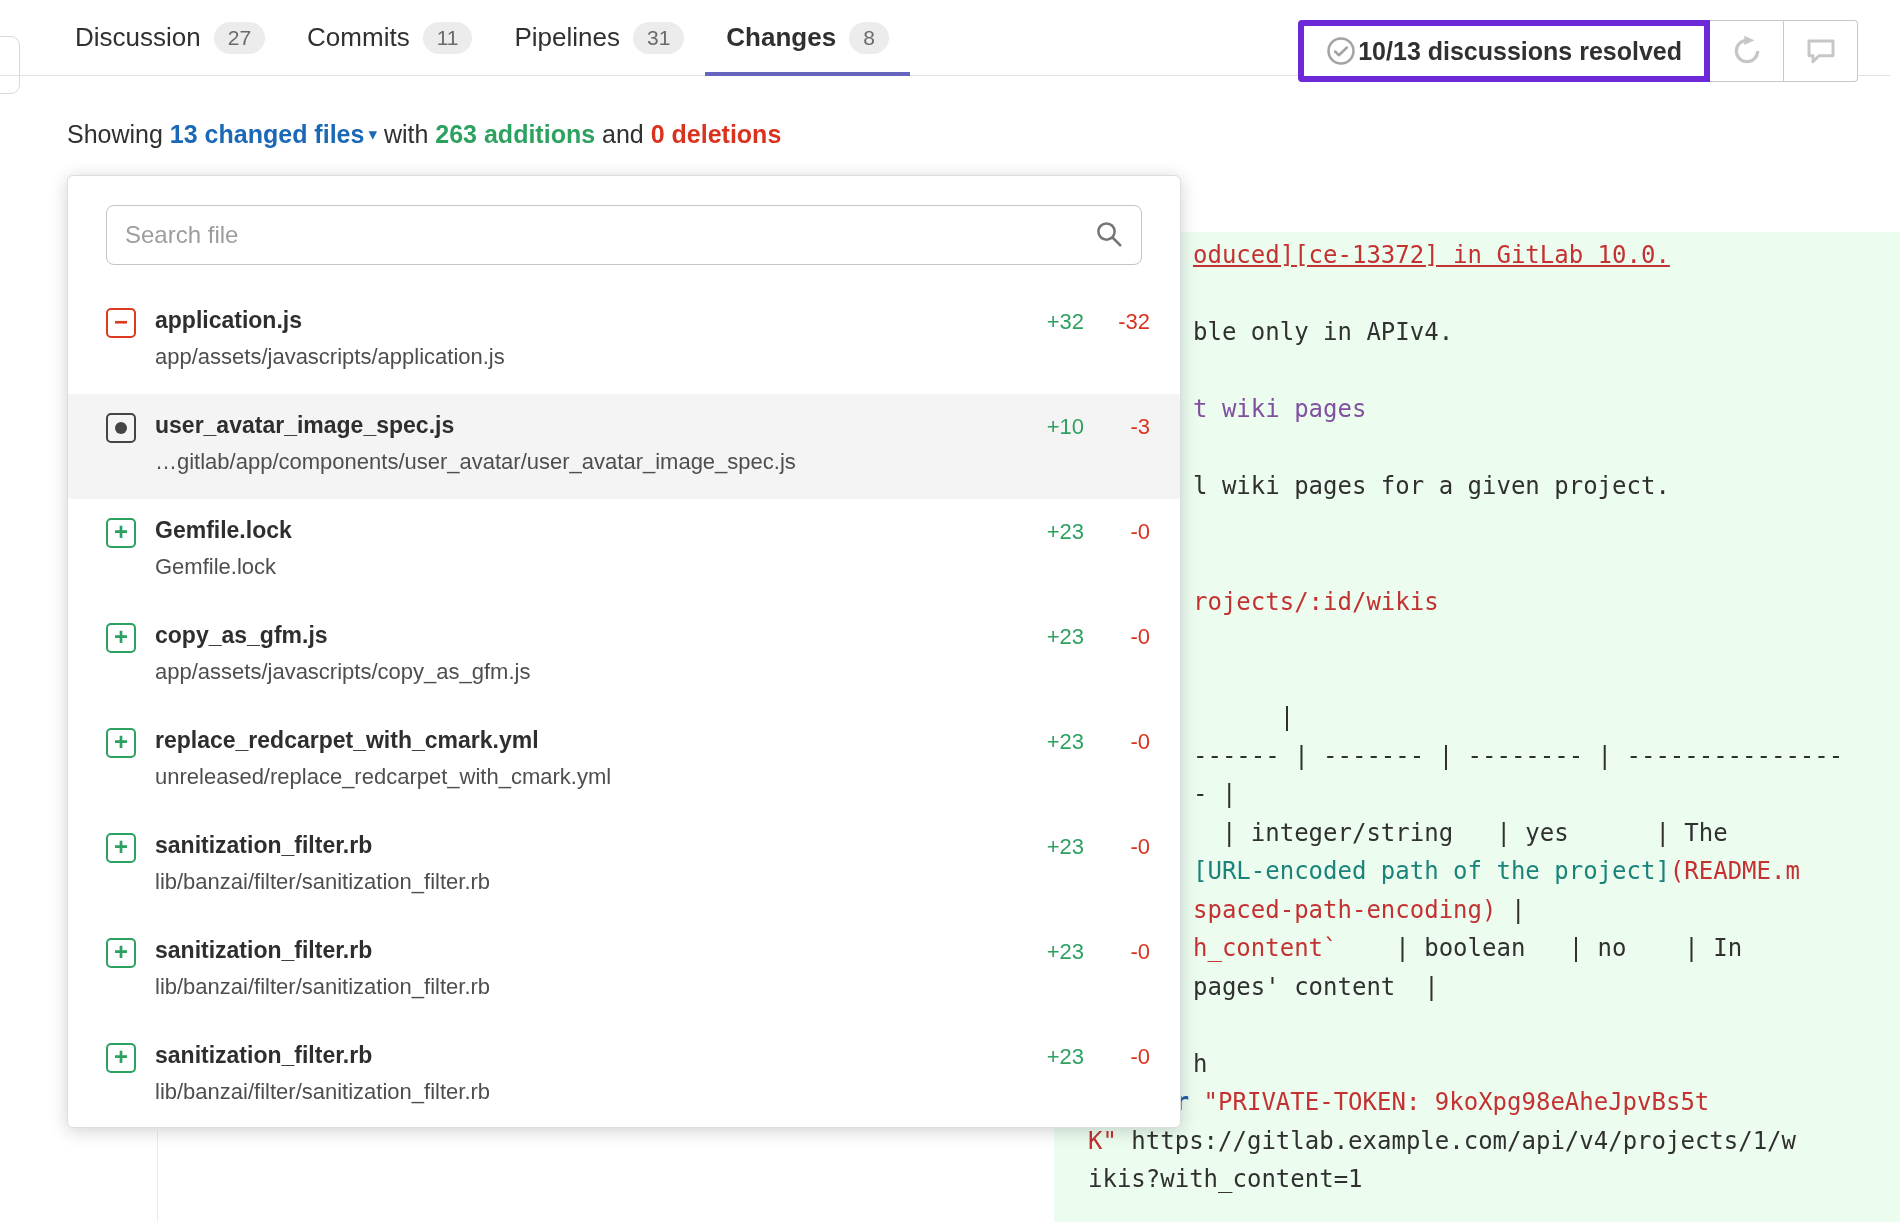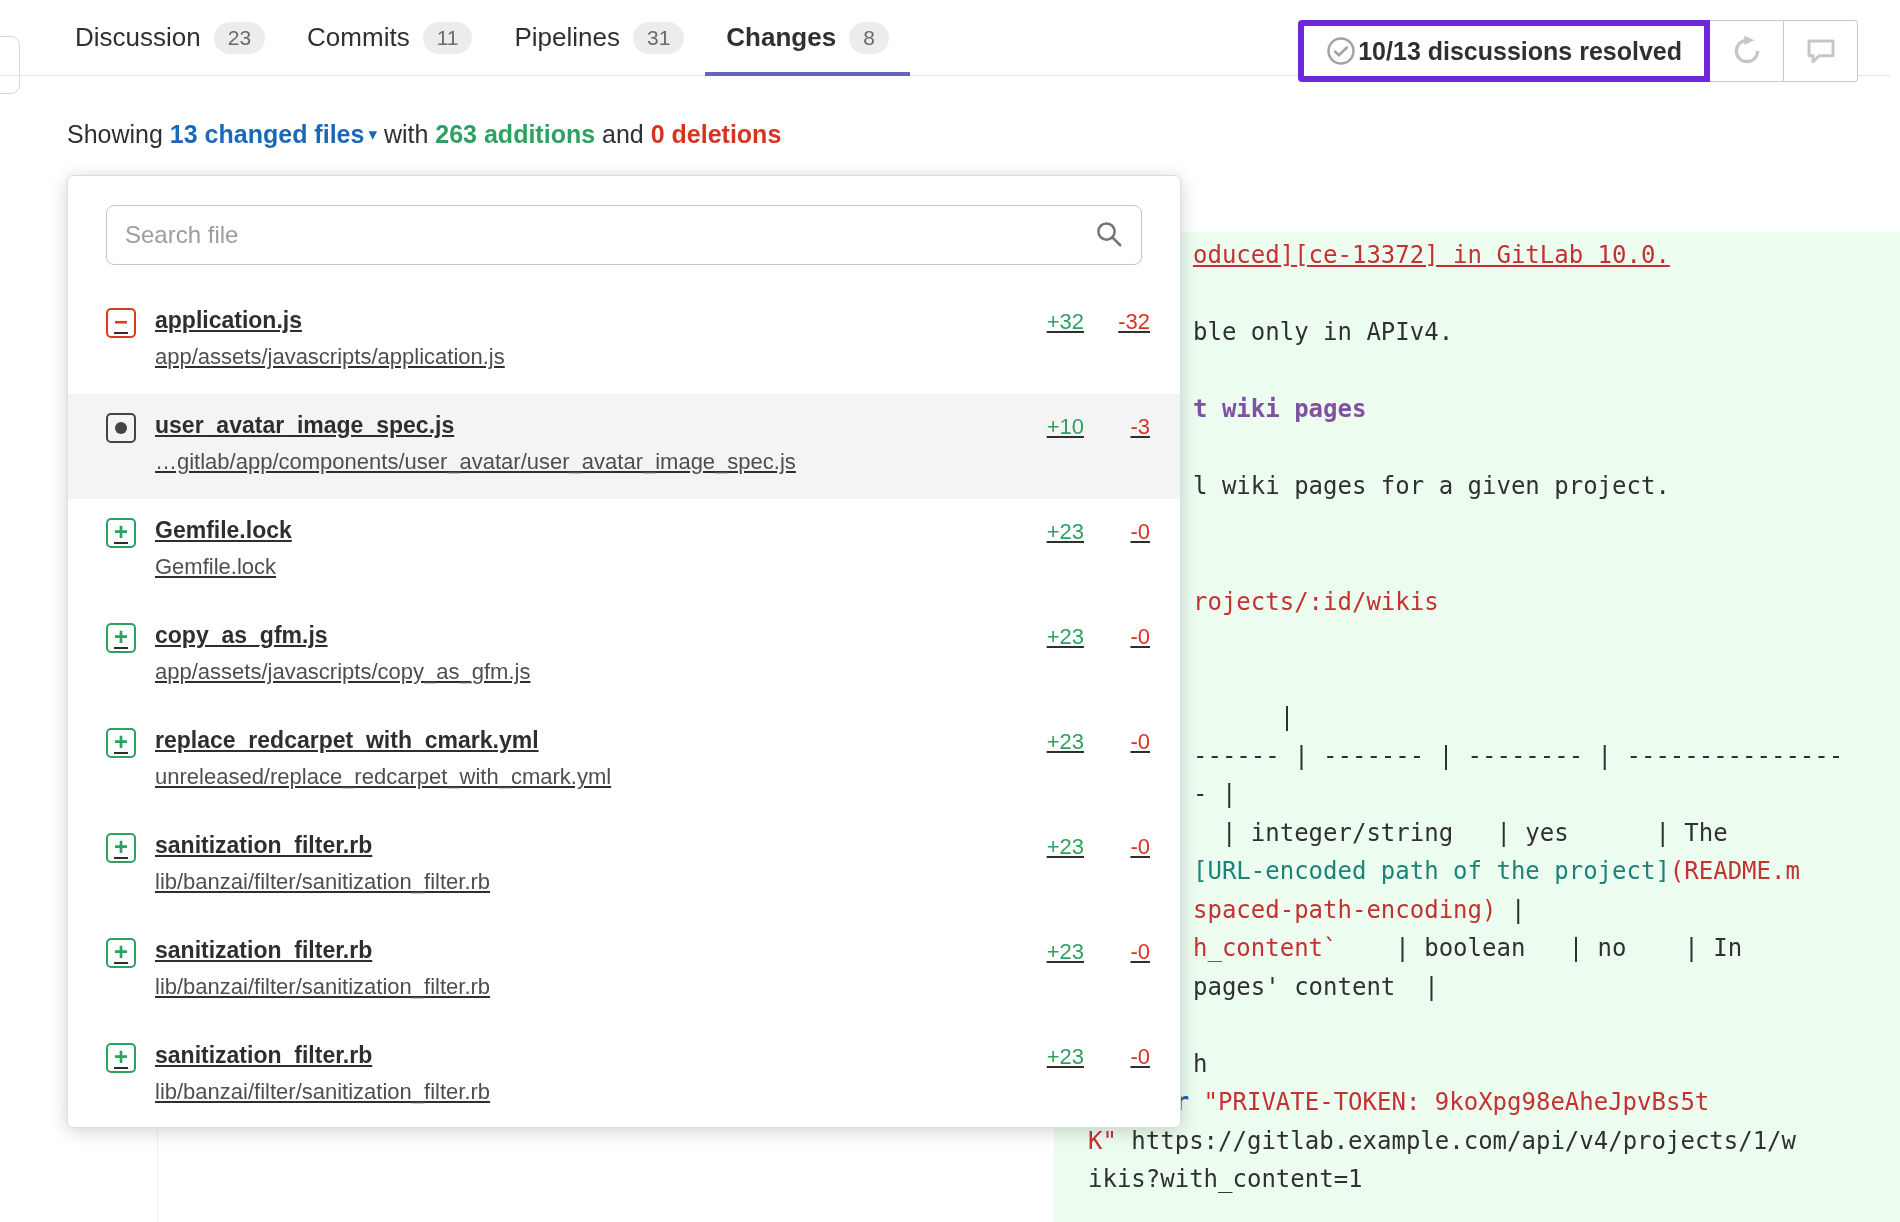--- a/index.html
+++ b/index.html
@@ -14,21 +14,21 @@
   .diff-green{position:absolute;left:1054px;top:232px;right:0;bottom:0;background:var(--addbg);z-index:1;}
   .bottom-edge{position:absolute;left:157px;top:1130px;bottom:0;width:1px;background:#ededed;z-index:0;}
 
   .difflines{position:absolute;left:1193px;top:236px;z-index:2;
              font-family:"DejaVu Sans Mono",monospace;font-size:24px;color:#303030;}
   .dline{height:38.5px;line-height:38.5px;white-space:pre;position:relative;}
   .dline.out{margin-left:-105px;}
   .dline .gutter{position:absolute;left:-95px;width:40px;text-align:right;color:var(--gutternum);font-size:22px;}
   .dline .red{color:var(--codered);}
   .dline .redu{color:var(--codered);text-decoration:underline;}
-  .dline .purple{color:var(--codepurple);font-weight:700;margin-top:20px;}
+  .dline .purple{color:var(--codepurple);font-weight:400;margin-top:20px;}
   .dline .teal{color:var(--codeteal);}
   .dline .blue{color:var(--codeblue);font-weight:700;}
 
   
   .tabbar{position:absolute;left:0;top:0;width:1890px;height:76px;border-bottom:1px solid #e2e2e2;
           display:flex;align-items:stretch;padding-left:54px;box-sizing:border-box;background:transparent;z-index:2;}
   .tab{display:flex;align-items:center;padding:0 21px;position:relative;font-size:26px;color:#303030;cursor:pointer;}
   .tab .count{margin-left:13px;background:#ececec;color:#6a6a6a;border-radius:20px;padding:4px 14px;
               font-size:21px;line-height:24px;font-weight:400;}
   .tab.active{font-weight:700;}
@@ -53,21 +53,21 @@
   
   .dropdown{position:absolute;left:67px;top:175px;width:1114px;height:953px;background:#fff;
             border:1px solid #ddd;border-radius:6px;box-shadow:0 3px 18px rgba(0,0,0,0.18);
             z-index:5;box-sizing:border-box;padding-top:29px;}
   .search-wrap{margin:0 38px 24px;position:relative;}
   .search-input{width:100%;height:60px;box-sizing:border-box;border:1px solid #c5c5c5;border-radius:8px;
                 font-size:24px;font-family:"Liberation Sans",sans-serif;padding:0 64px 0 18px;color:#333;outline:none;}
   .search-input::placeholder{color:#9d9d9d;}
   .search-icon{position:absolute;right:18px;top:14px;}
 
-  .frow{height:105px;display:flex;padding:16px 30px 0 38px;box-sizing:border-box;cursor:pointer;text-decoration:underline;}
+  .frow{height:105px;display:flex;padding:16px 30px 0 38px;box-sizing:border-box;cursor:pointer;}
   .frow.selected{background:#f4f4f4;}
   .fstatus{width:26px;height:26px;border:2px solid;border-radius:5px;margin-top:3px;flex:none;
            display:flex;align-items:center;justify-content:center;font-size:24px;font-weight:700;line-height:1;}
   .fstatus.minus{border-color:#db3b21;color:#db3b21;}
   .fstatus.plus{border-color:#2da160;color:#2da160;}
   .fstatus.dot{border-color:#444;color:#444;}
   .fstatus.minus::after{content:"\2212";margin-top:-2px;}
   .fstatus.plus::after{content:"+";margin-top:-2px;}
   .fstatus.dot::after{content:"";width:12px;height:12px;border-radius:50%;background:#444;}
   .fmeta{margin-left:19px;flex:1;min-width:0;}
@@ -106,21 +106,21 @@
     <div class="dline"></div>
     <div class="dline"><span>h</span></div>
     <div class="dline out"><span class="gutter">22</span><span class="blue">-header </span><span class="red">"PRIVATE-TOKEN: 9koXpg98eAheJpvBs5t</span></div>
     <div class="dline out"><span class="red">K"</span><span> https://gitlab.example.com/api/v4/projects/1/w</span></div>
     <div class="dline out"><span>ikis?with_content=1</span></div>
   </div>
 
 <header class="tabbar">
   <div class="tab">
       <span class="tlabel">Discussion</span>
-      <span class="count">23</span>
+      <span class="count">27</span>
     </div>
     <div class="tab">
       <span class="tlabel">Commits</span>
       <span class="count">11</span>
     </div>
     <div class="tab">
       <span class="tlabel">Pipelines</span>
       <span class="count">31</span>
     </div>
     <div class="tab active">

